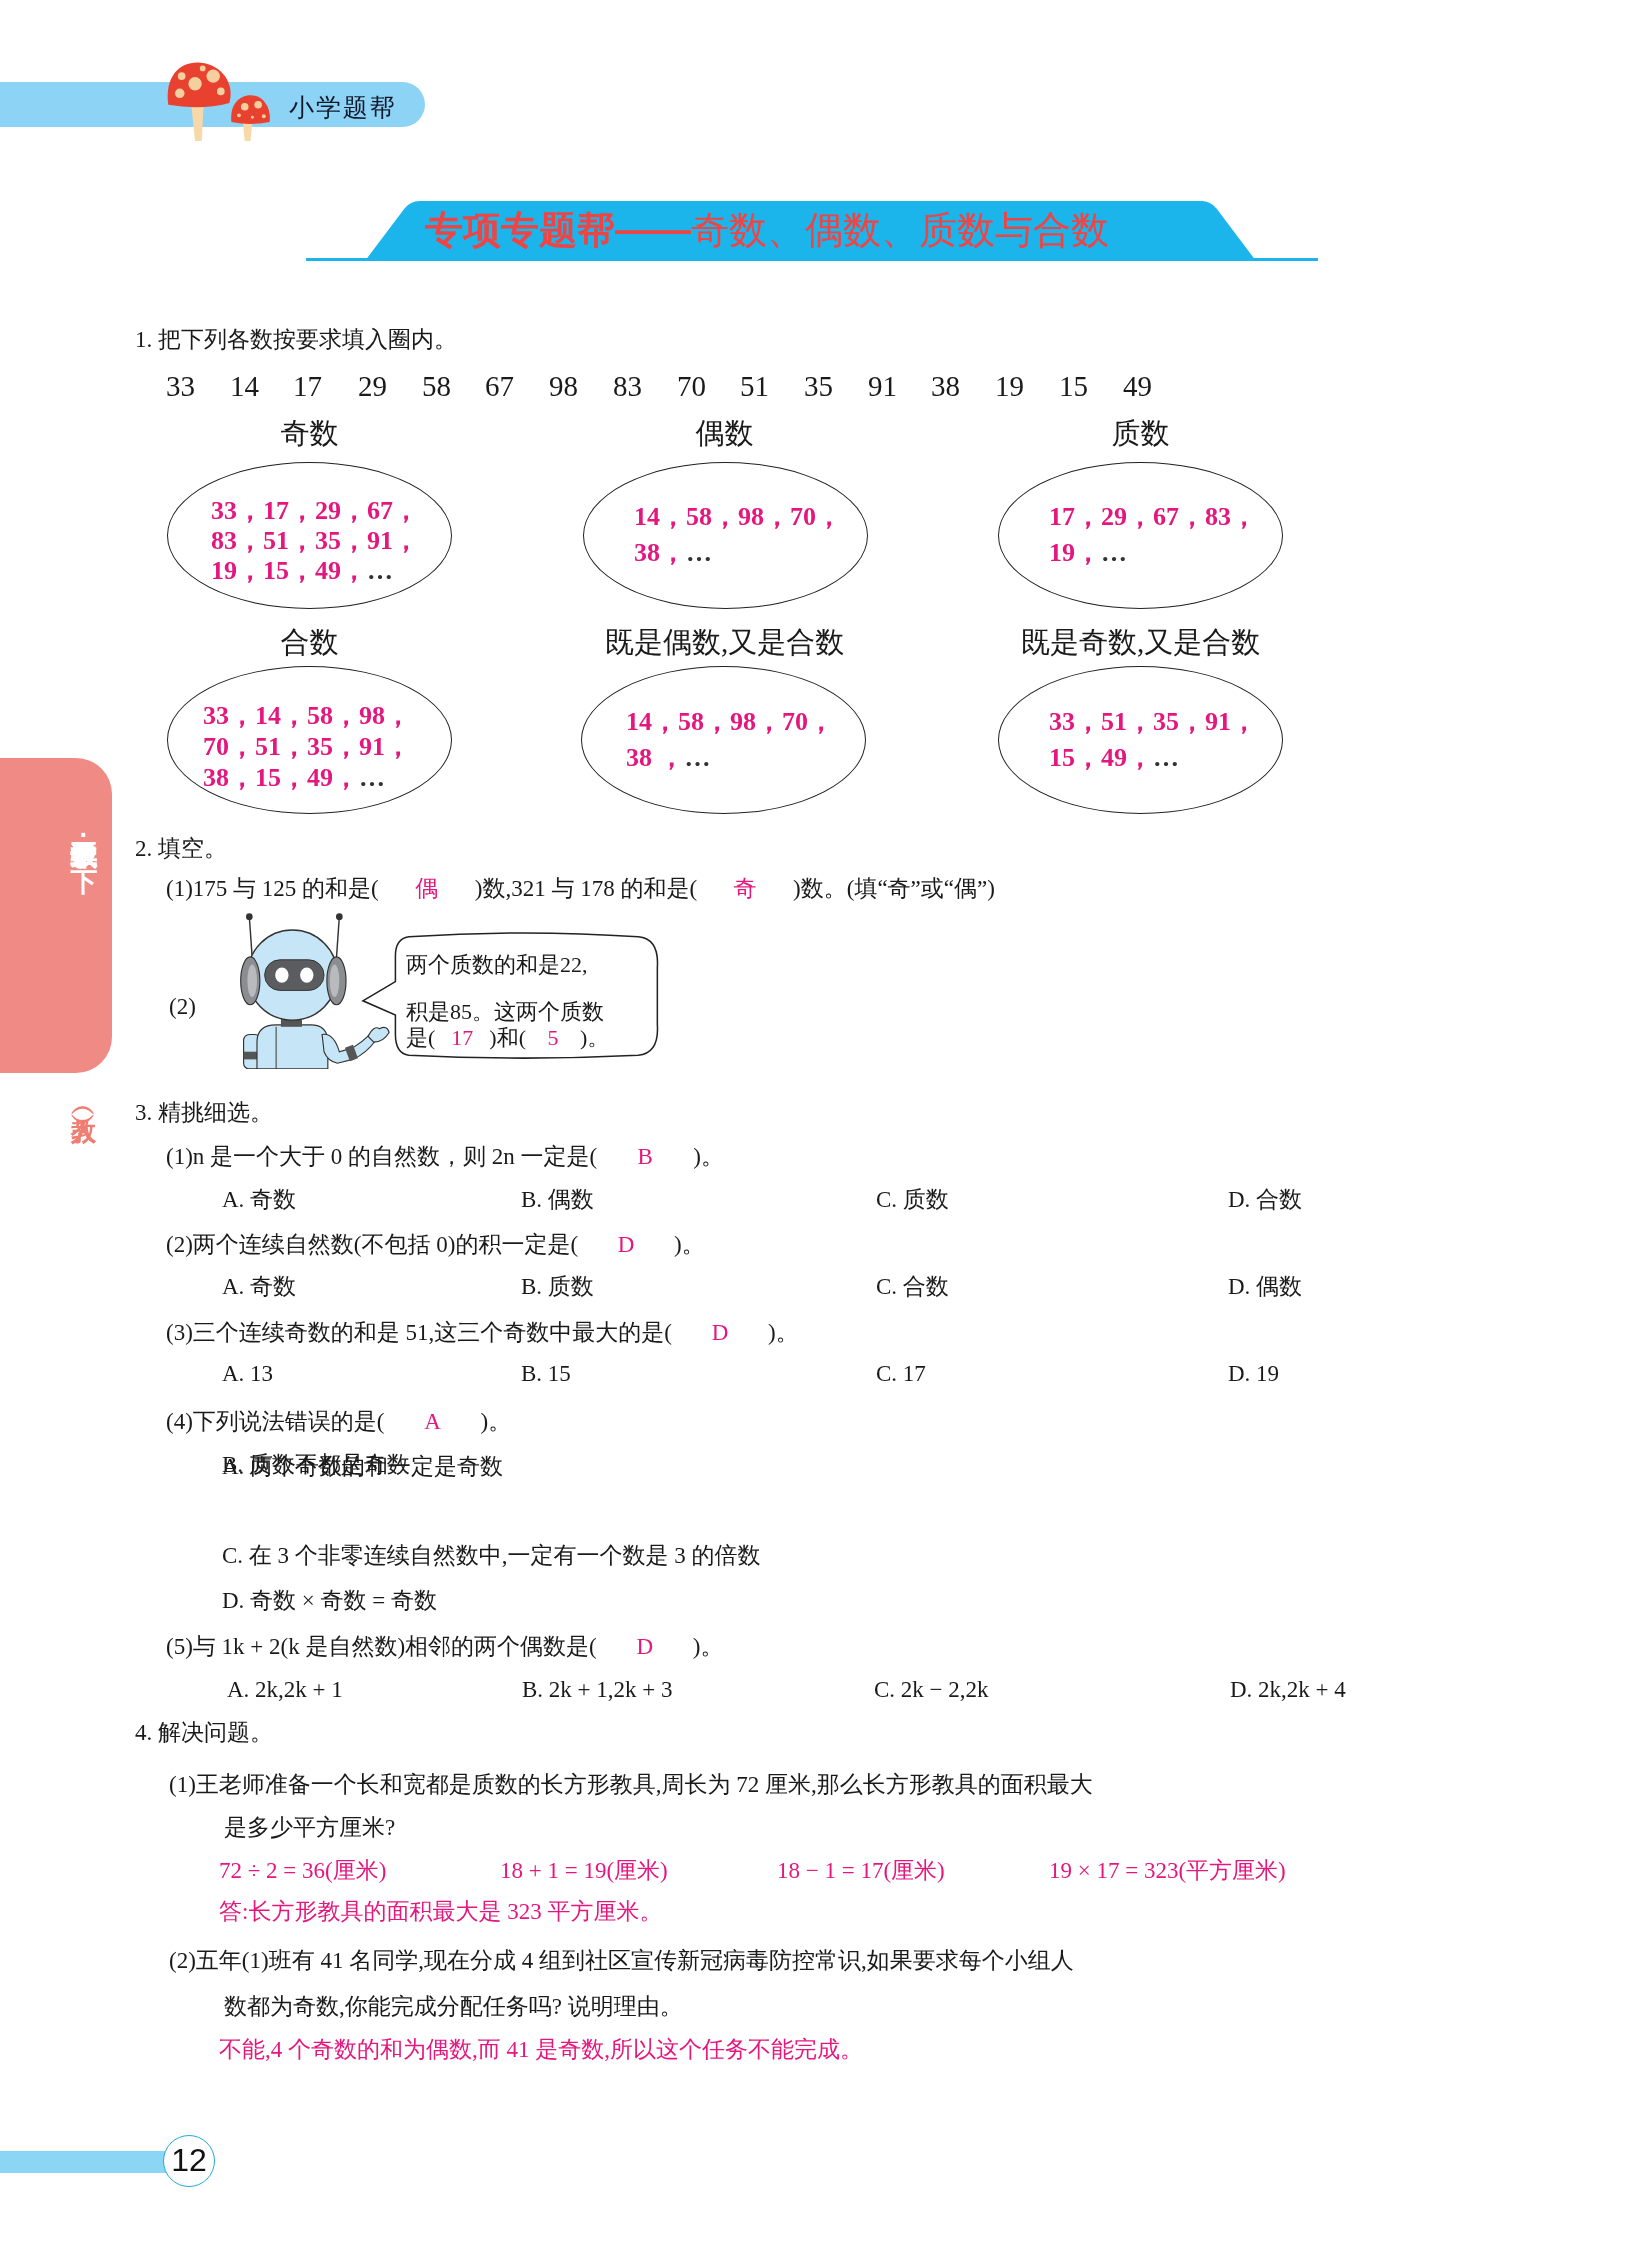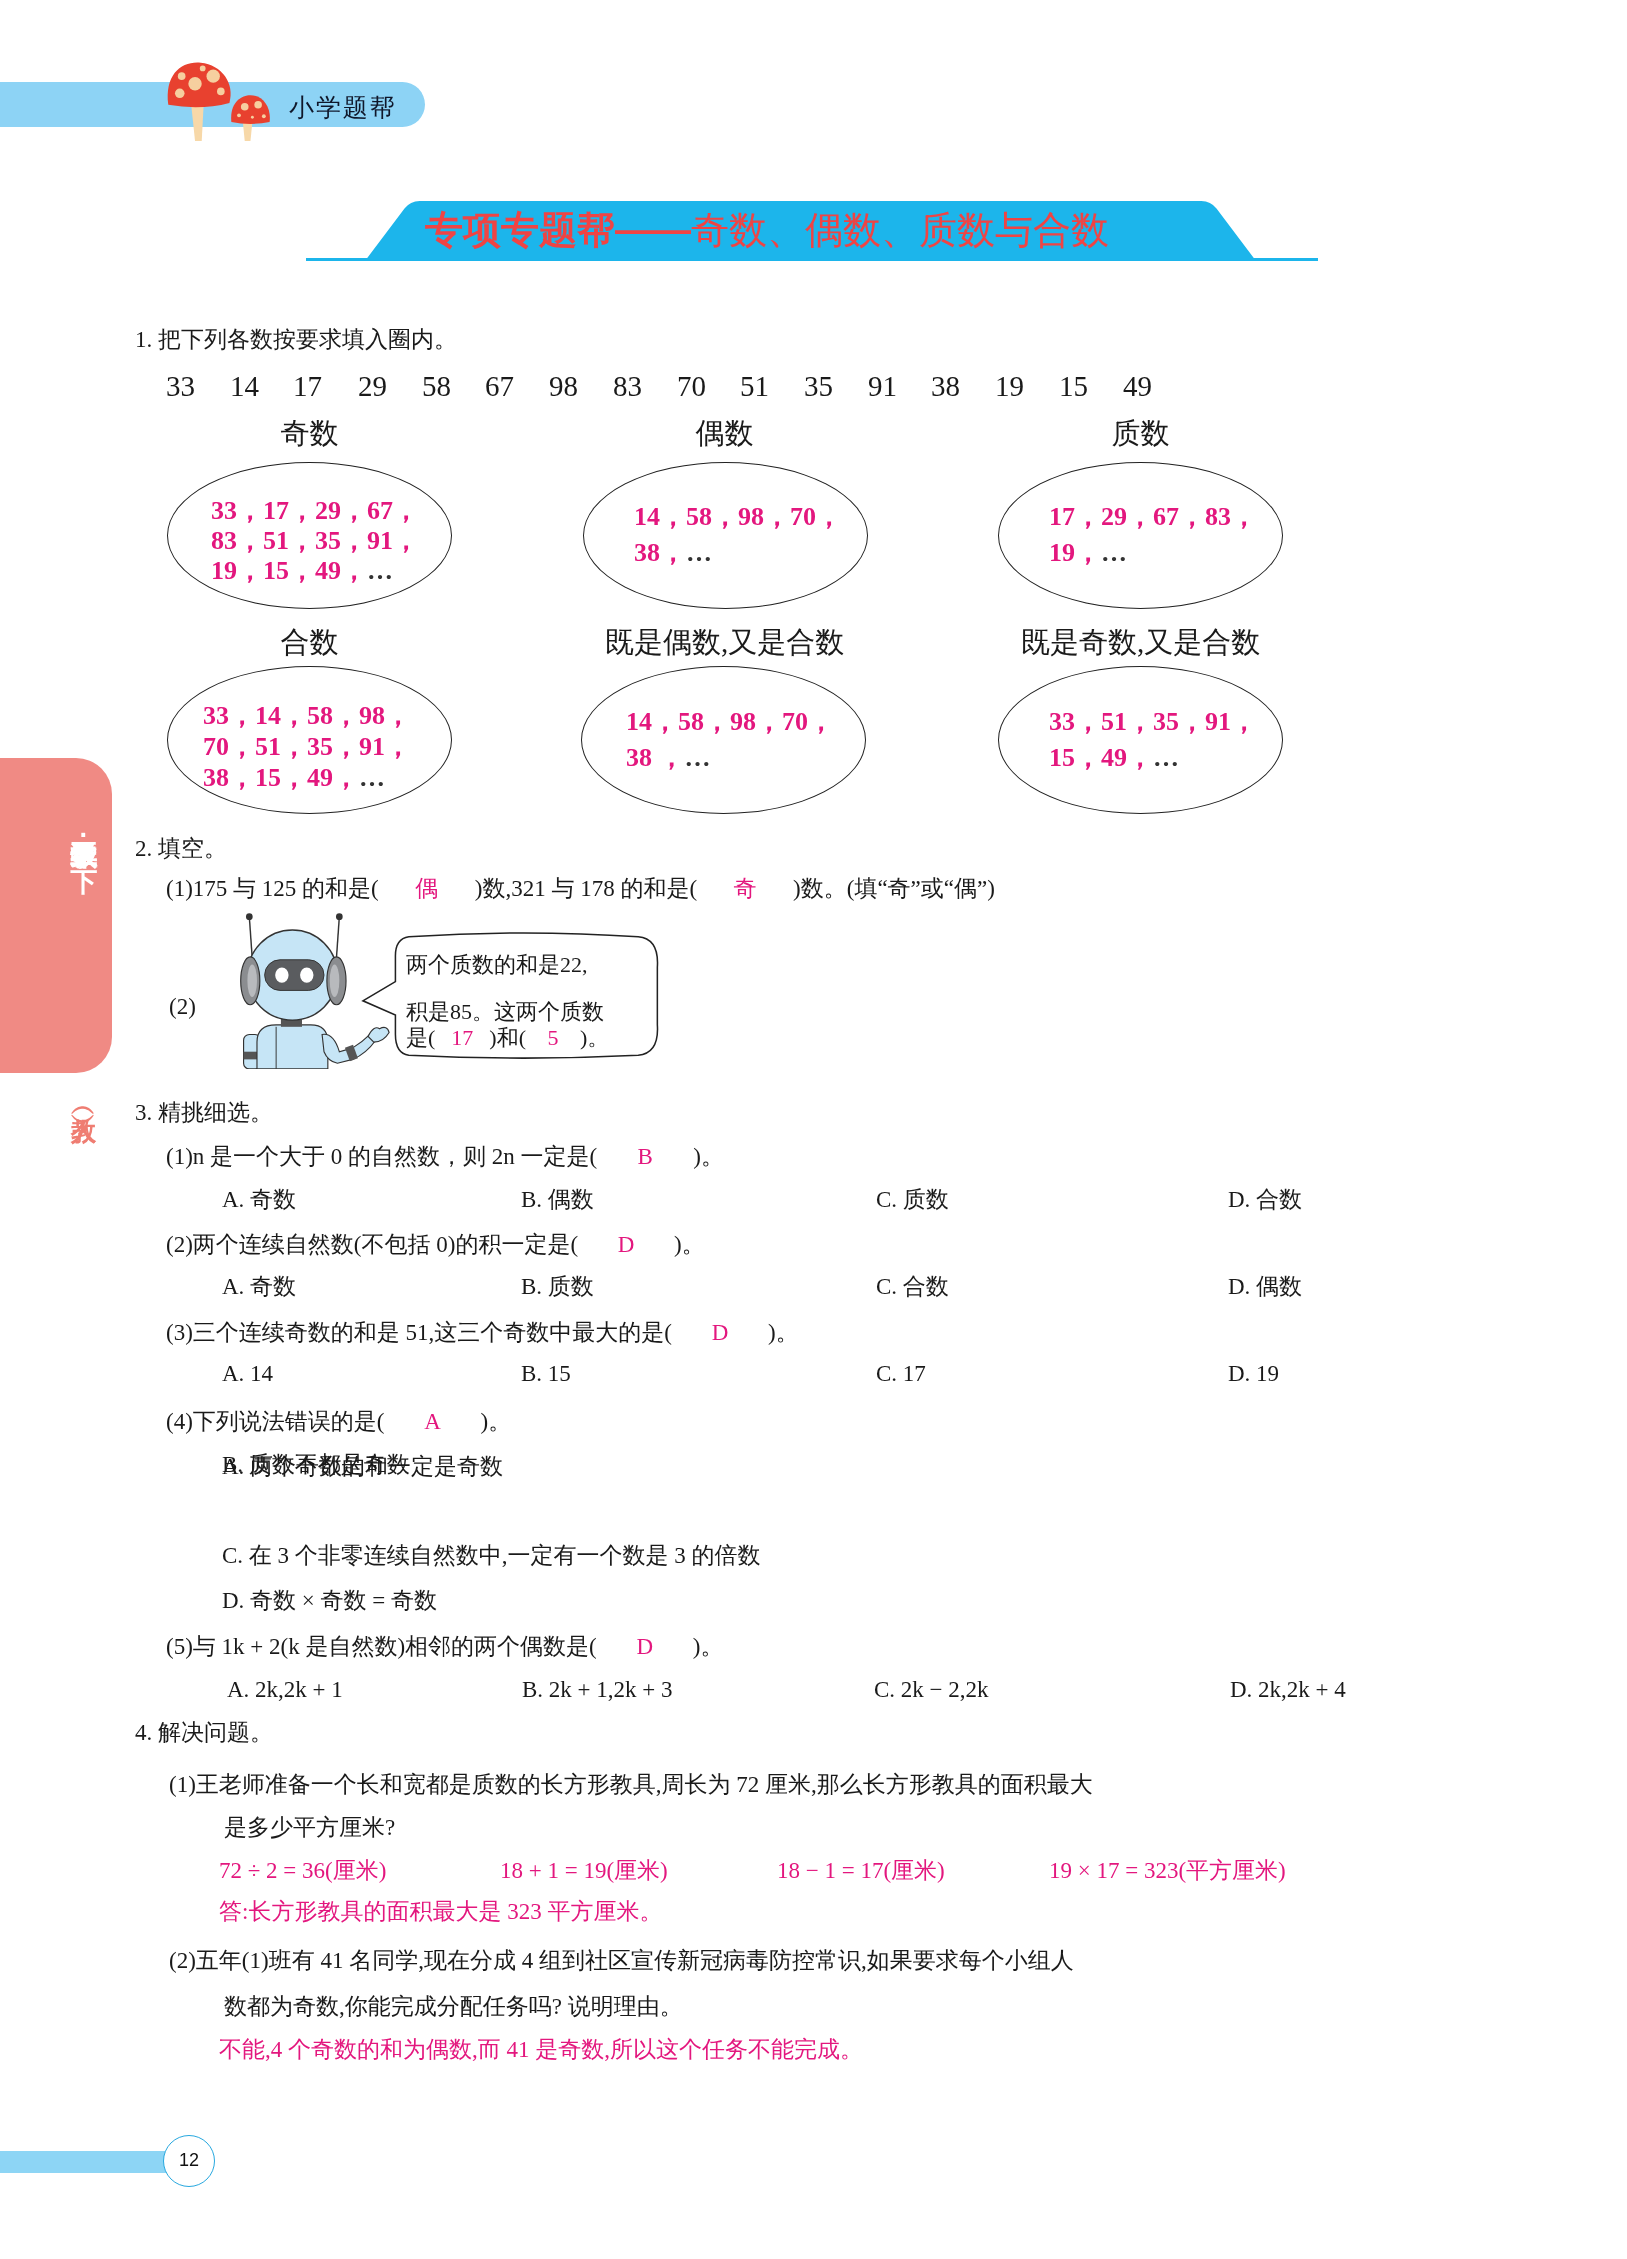--- a/index.html
+++ b/index.html
@@ -37,21 +37,21 @@
   .elines { position:absolute; font-weight:bold; font-size:26px; color:#e3177e; white-space:nowrap; }
   .dots { color:#333; font-weight:bold; }
 
   
   .btext { position:absolute; left:406px; font-size:22px; line-height:29px; height:29px; white-space:nowrap; }
 
   
   .footer-bar { position:absolute; left:0; top:2151px; width:167px; height:22px; background:#8dd5f5; }
   .page-circle { position:absolute; left:163px; top:2135px; width:52px; height:52px; box-sizing:border-box;
     border:1.9px solid #27a8df; border-radius:50%; background:#fff; text-align:center;
-    font-family:"Liberation Sans","DejaVu Sans",sans-serif; font-size:18px; line-height:48px; color:#111; }
+    font-family:"Liberation Sans","DejaVu Sans",sans-serif; font-size:32px; line-height:48px; color:#111; }
 </style>
 </head>
 <body>
 
 <div class="header-bar"></div>
 <svg class="abs" style="left:153px;top:55px;" width="129" height="91" viewBox="0 0 135 95">
   <path d="M40,52 L53,52 L51,90 L44,90 Z" fill="#f7d8a8"></path>
   <path d="M16,52 C12,20 30,6 50,8 C72,10 86,30 80,50 Q50,58 16,52 Z" fill="#e8412f"></path>
   <circle cx="44" cy="30" r="7" fill="#f6cf9f"></circle>
   <circle cx="63" cy="22" r="7" fill="#f6cf9f"></circle>
@@ -208,21 +208,21 @@
   <span>(2)两个连续自然数(不包括 0)的积一定是(</span><span class="slot">D</span><span>)。</span>
 </div>
 <div class="line" style="left:222px;top:1268px;">A. 奇数</div>
 <div class="line" style="left:521px;top:1268px;">B. 质数</div>
 <div class="line" style="left:876px;top:1268px;">C. 合数</div>
 <div class="line" style="left:1228px;top:1268px;">D. 偶数</div>
 
 <div class="line" style="left:166px;top:1314px;">
   <span>(3)三个连续奇数的和是 51,这三个奇数中最大的是(</span><span class="slot">D</span><span>)。</span>
 </div>
-<div class="line" style="left:222px;top:1355px;">A. 14</div>
+<div class="line" style="left:222px;top:1355px;">A. 13</div>
 <div class="line" style="left:521px;top:1355px;">B. 15</div>
 <div class="line" style="left:876px;top:1355px;">C. 17</div>
 <div class="line" style="left:1228px;top:1355px;">D. 19</div>
 
 <div class="line" style="left:166px;top:1403px;">
   <span>(4)下列说法错误的是(</span><span class="slot">A</span><span>)。</span>
 </div>
 <div class="line" style="left:222px;top:1448px;">A. 两个奇数的和一定是奇数</div>
 <div class="line" style="left:222px;top:1446px;">B. 质数不都是奇数</div>
 <div class="line" style="left:222px;top:1537px;">C. 在 3 个非零连续自然数中,一定有一个数是 3 的倍数</div>

